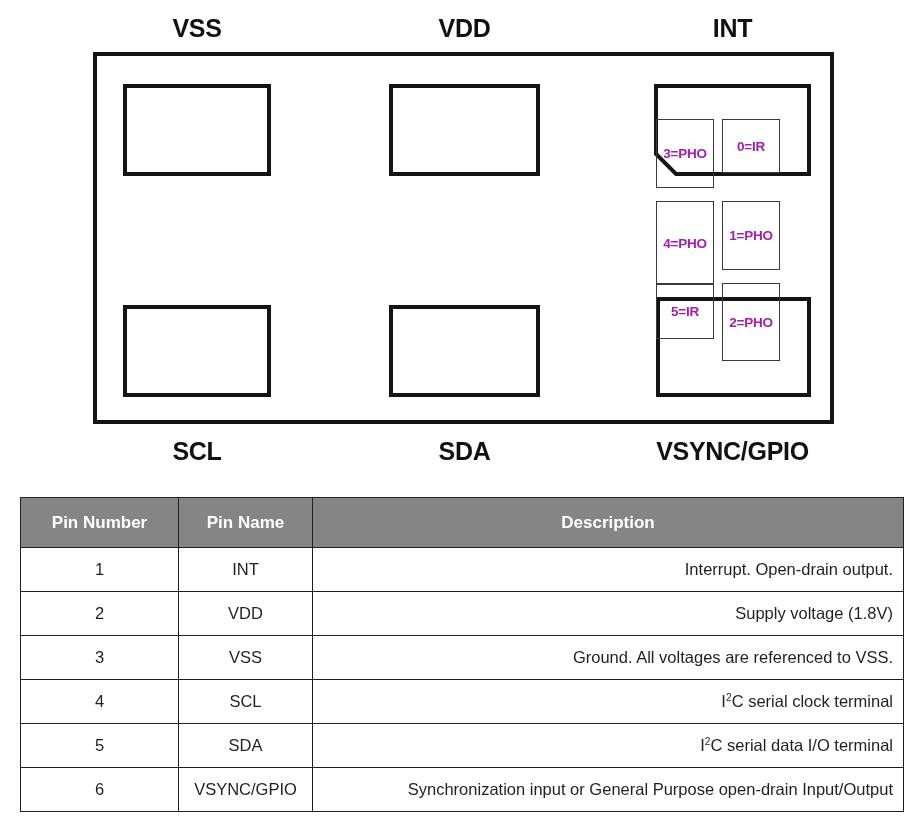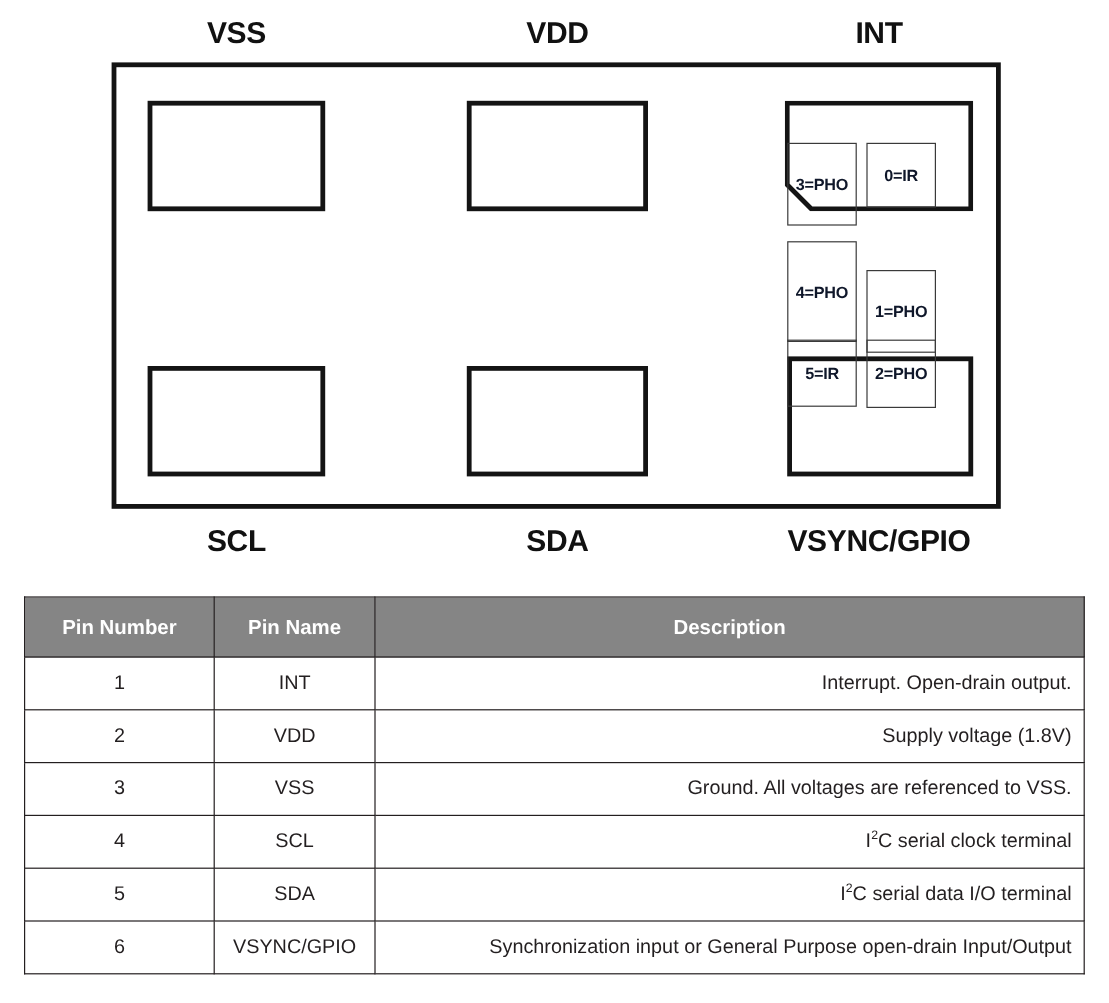--- a/index.html
+++ b/index.html
@@ -78,21 +78,21 @@
   }
   .sensor-cell {
     position: absolute;
     border: 1.5px solid #3a3a3a;
     background: transparent;
     display: flex;
     align-items: center;
     justify-content: center;
     font-weight: bold;
     font-size: 13.5px;
-    color: #0f172a;
+    color: #a21caf;
     letter-spacing: -0.2px;
     white-space: nowrap;
   }
 
   
   #pin-table-wrap {
     position: absolute;
     left: 20px; top: 497px;
     width: 884px;
     border-radius: 14px;
@@ -150,23 +150,23 @@
         <polygon points="2,2 155,2 155,90 22,90 2,70" fill="none" stroke="#141414" stroke-width="4" stroke-linejoin="miter"></polygon>
       </svg>
     </div>
 
     <div id="pad-vsync"></div>
 
     <div id="sensor-grid">
       <div class="sensor-cell" style="left:0px;   top:0px;   width:58px; height:69px;">3=PHO</div>
       <div class="sensor-cell" style="left:66px;  top:0px;   width:58px; height:54px;">0=IR</div>
       <div class="sensor-cell" style="left:0px;   top:82px;  width:58px; height:84px;">4=PHO</div>
-      <div class="sensor-cell" style="left:66px;  top:82px;  width:58px; height:69px;margin-top:24px;">1=PHO</div>
+      <div class="sensor-cell" style="left:66px;  top:82px;  width:58px; height:69px;">1=PHO</div>
       <div class="sensor-cell" style="left:0px;   top:164px; width:58px; height:56px;">5=IR</div>
-      <div class="sensor-cell" style="left:66px;  top:164px; width:58px; height:57px;">2=PHO</div>
+      <div class="sensor-cell" style="left:66px;  top:164px; width:58px; height:78px;">2=PHO</div>
     </div>
 
     <div class="pin-label" style="left:123px; top:437px; width:148px;">SCL</div>
     <div class="pin-label" style="left:389px; top:437px; width:151px;">SDA</div>
     <div class="pin-label" style="left:634px; top:437px; width:197px;">VSYNC/GPIO</div>
   </div>
 
   <div id="pin-table-wrap">
     <table id="pin-table">
       <thead>

